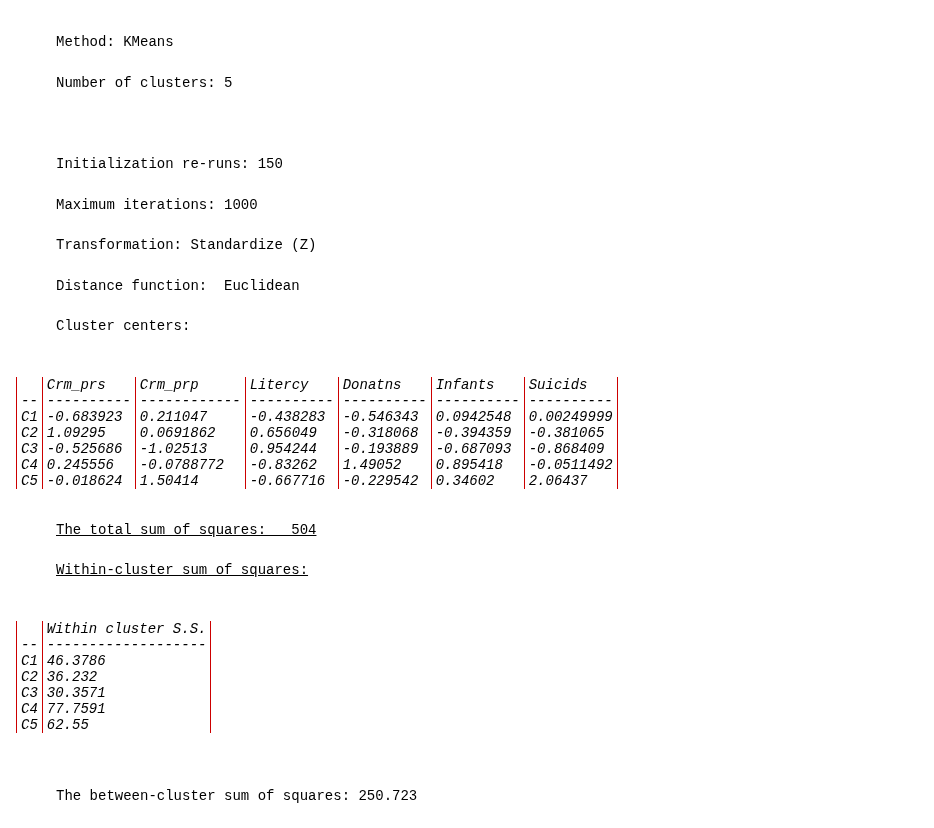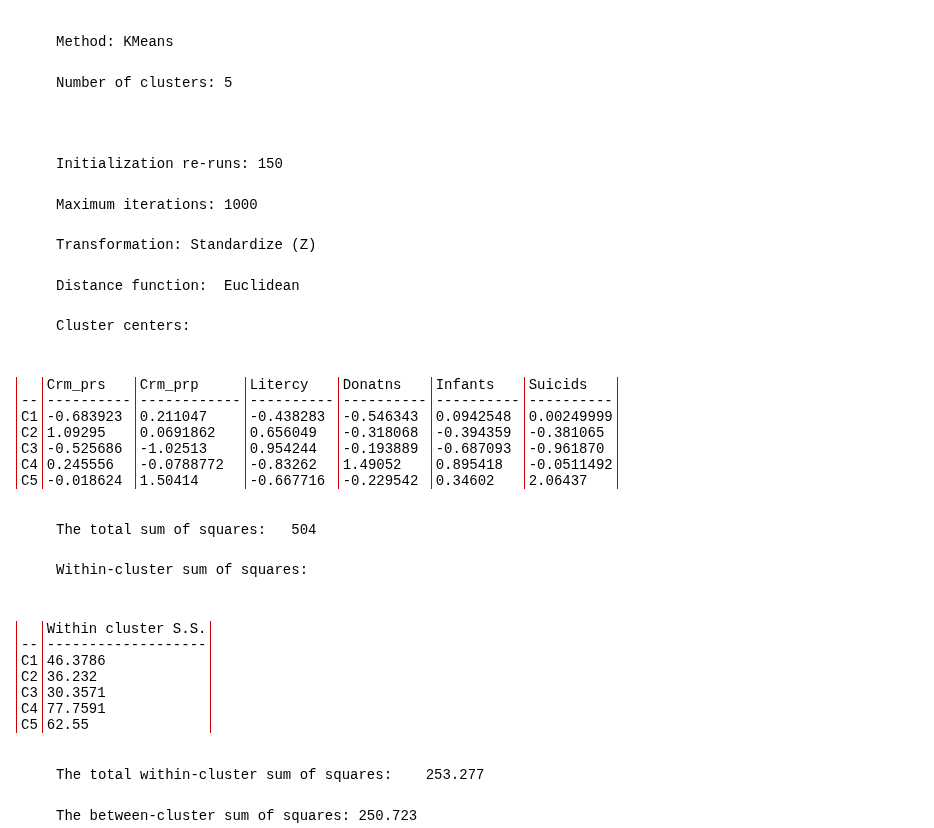--- a/index.html
+++ b/index.html
@@ -20,20 +20,21 @@
 
     .output-block {
       white-space: pre;
       line-height: 1.45;
       margin-left: 40px;
     }
 
     table.data-table {
       border-collapse: collapse;
       margin: 0;
+      font-style: italic;
     }
 
     table.data-table td,
     table.data-table th {
       border-left: 1px solid #cc0000;
       border-right: 1px solid #cc0000;
       padding: 0 4px;
       font-family: 'Courier New', Courier, monospace;
       font-size: 14px;
       white-space: nowrap;
@@ -107,21 +108,21 @@
       <td>-0.394359</td>
       <td>-0.381065</td>
     </tr>
     <tr>
       <td>C3</td>
       <td>-0.525686</td>
       <td>-1.02513</td>
       <td>0.954244</td>
       <td>-0.193889</td>
       <td>-0.687093</td>
-      <td>-0.961870</td>
+      <td>-0.868409</td>
     </tr>
     <tr>
       <td>C4</td>
       <td>0.245556</td>
       <td>-0.0788772</td>
       <td>-0.83262</td>
       <td>1.49052</td>
       <td>0.895418</td>
       <td>-0.0511492</td>
     </tr>
@@ -130,21 +131,21 @@
       <td>-0.018624</td>
       <td>1.50414</td>
       <td>-0.667716</td>
       <td>-0.229542</td>
       <td>0.34602</td>
       <td>2.06437</td>
     </tr>
   </tbody>
 </table>
 
-<div class="output-block" style="margin-top: 10px;">
+<div class="output-block" style="margin-top: 10px; text-decoration: underline;">
 <span>The total sum of squares:   504</span>
 <br><span>Within-cluster sum of squares:</span>
 <br>
 </div>
 
 <table class="data-table">
   <tbody>
     <tr>
       <td>&nbsp;&nbsp;</td>
       <td>Within cluster S.S.</td>
@@ -170,16 +171,15 @@
       <td>77.7591</td>
     </tr>
     <tr>
       <td>C5</td>
       <td>62.55</td>
     </tr>
   </tbody>
 </table>
 
 <div class="output-block" style="margin-top: 12px;">
-<span>The total within-cluster sum of squares:    253.277</span>
 <br><span>The between-cluster sum of squares: 250.723</span>
 <br>
 </div>
 
 </body></html>

